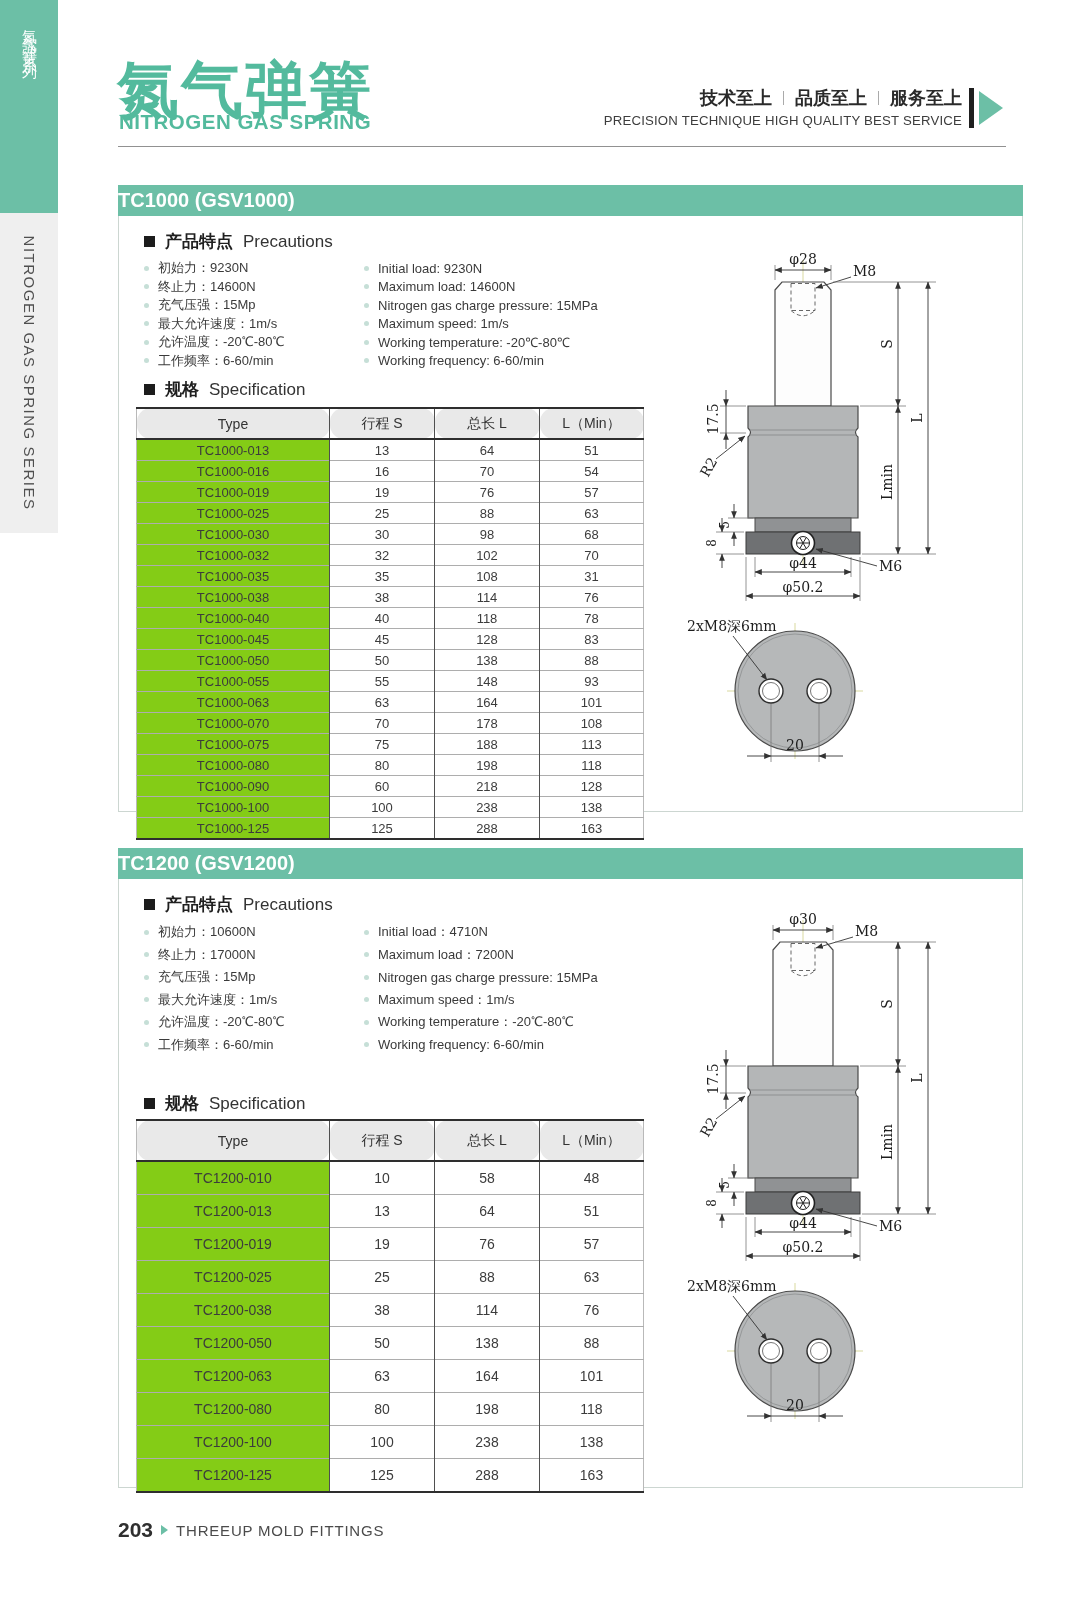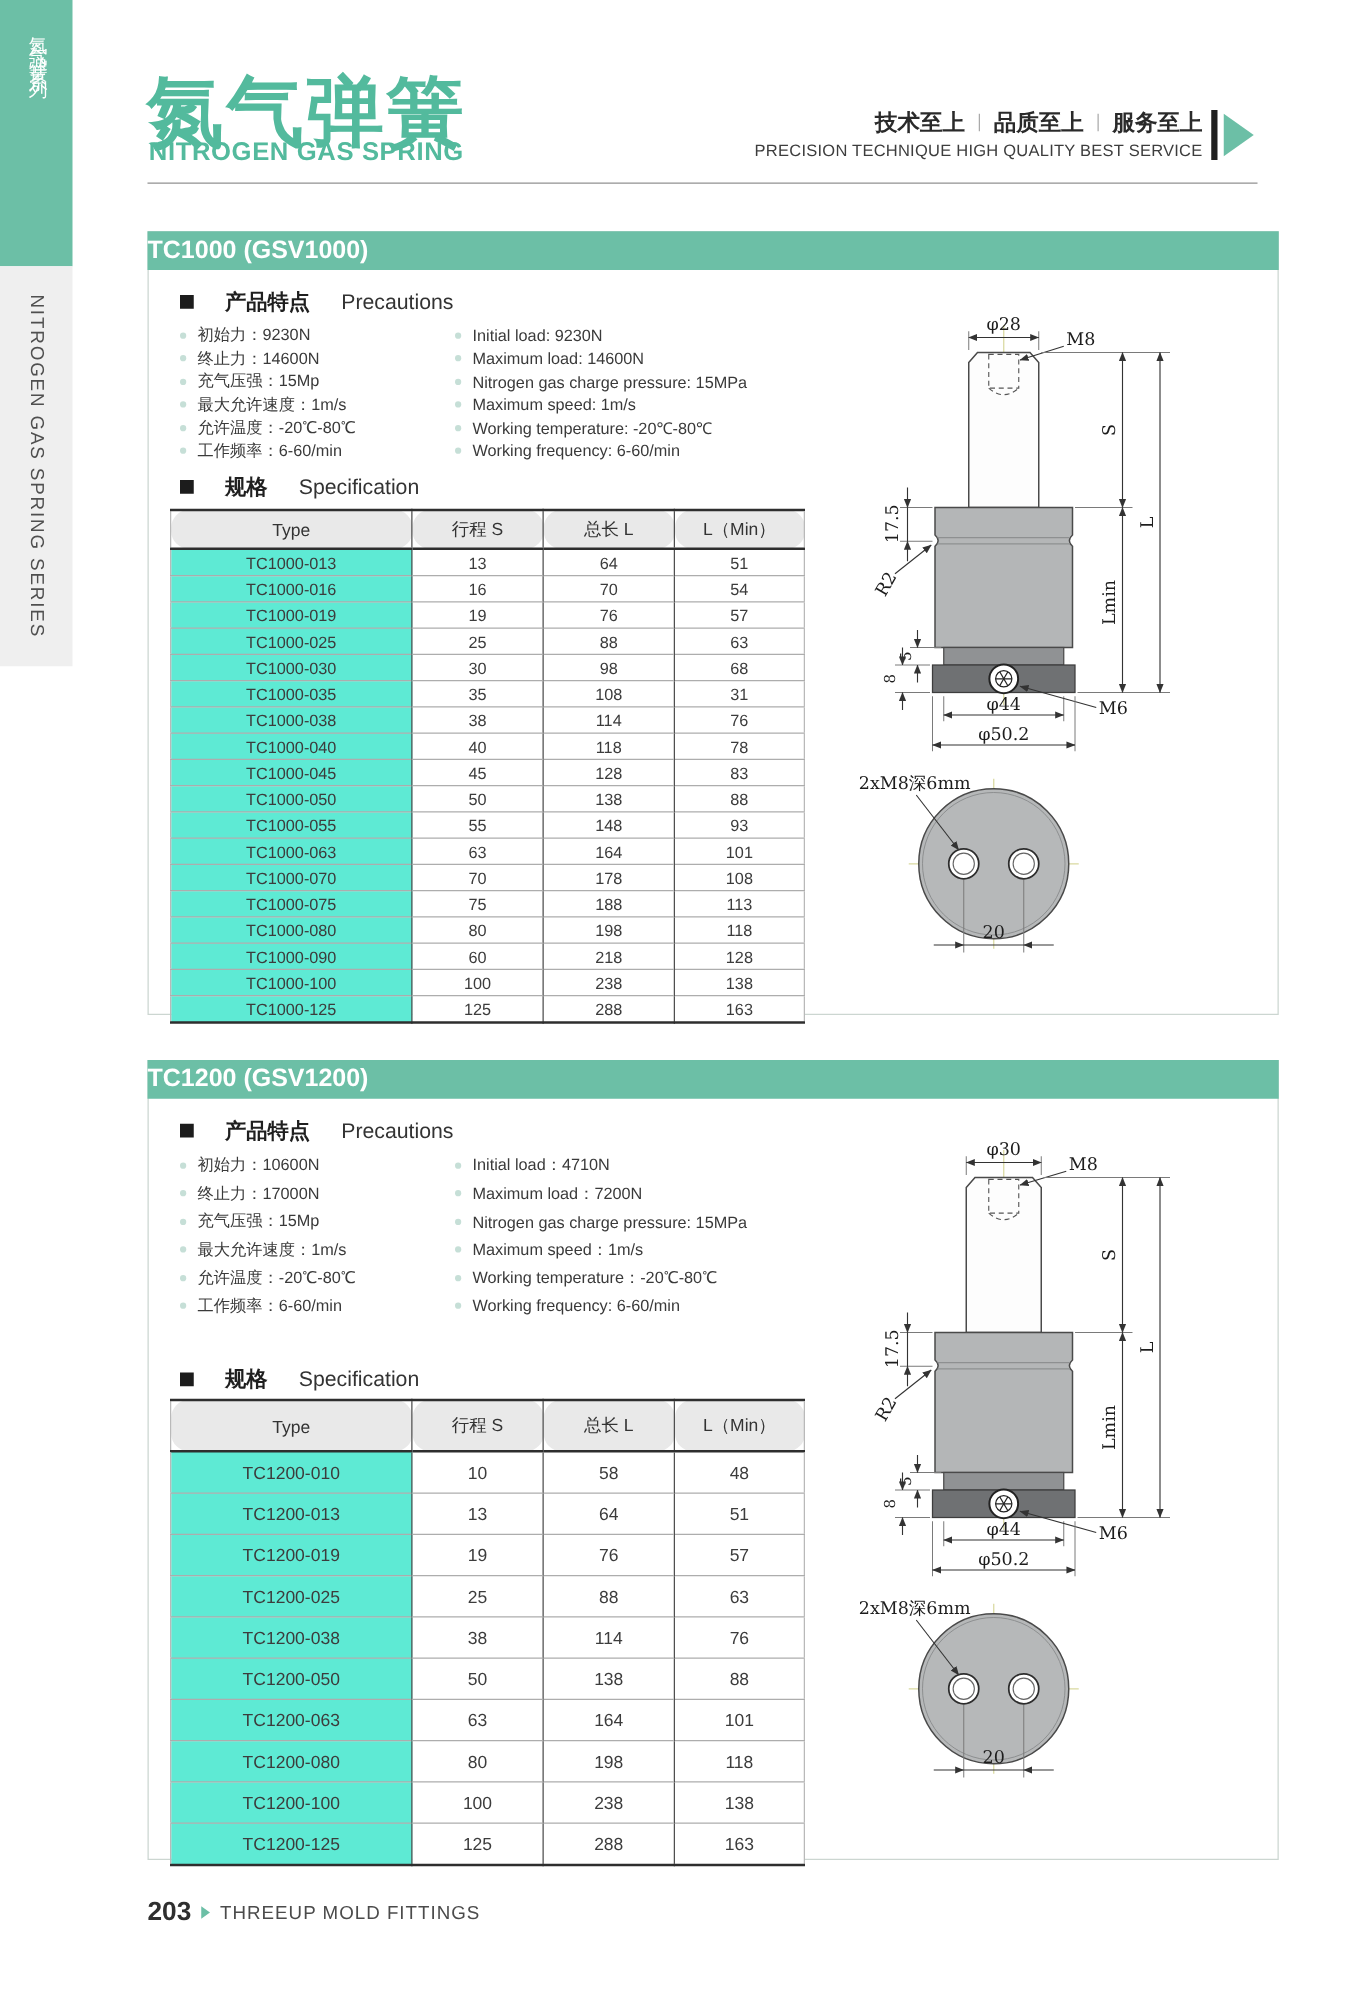--- a/index.html
+++ b/index.html
@@ -28,41 +28,41 @@
      border-top:17px solid transparent;border-bottom:17px solid transparent;
      border-left:24px solid var(--teal,#6cbfa6);}
   .hdr-rule{position:absolute;left:118px;top:146px;width:888px;height:1px;background:#919191;}
 
   
   .panel{position:absolute;left:118px;width:905px;border:1px solid #ccd6d1;background:#fff;box-sizing:border-box;}
   #panel-0{top:185px;height:627px;}
   #panel-1{top:848px;height:640px;}
   .panel-bar{position:absolute;top:-1px;left:-1px;right:-1px;height:31px;background:var(--teal,#6cbfa6);
      color:#fff;font-size:20px;font-weight:bold;line-height:31px;}
-  .h-row{position:absolute;left:25px;display:flex;align-items:center;gap:25px;white-space:nowrap;}
+  .h-row{position:absolute;left:25px;display:flex;align-items:center;gap:10px;white-space:nowrap;}
   .sq{width:11px;height:11px;background:#1c1c1c;display:inline-block;}
   .h-zh{font-weight:bold;font-size:17px;color:#1f1f1f;}
   .h-en{font-size:17px;color:#333;}
 
   .feat-col{position:absolute;width:215px;}
   .feat-col.en{width:330px;}
   .feat-item{display:flex;align-items:center;gap:9px;}
   #panel-0 .feat-item{height:18.5px;}
   #panel-1 .feat-item{height:22.5px;}
   .dot{width:5px;height:5px;border-radius:50%;background:#c6dfd7;flex:0 0 auto;}
   .feat-text{font-size:13px;color:#3a3a3a;white-space:nowrap;}
 
   
   .spec{position:absolute;left:17px;border-collapse:collapse;text-align:center;color:#3c3c3c;
      border-top:2px solid #2e2e2e;border-bottom:2px solid #2e2e2e;
      border-left:1px solid #b9b9b9;border-right:1px solid #b9b9b9;}
   .spec th{background:#e9e9e9;font-weight:normal;border-bottom:2px solid #2e2e2e;font-size:14px;color:#333;border-radius:14px;}
   .spec th + th,.spec td + td{border-left:1px solid #4f4f4f;}
   .spec td{border-top:1px solid #adadad;background:#fff;}
-  .spec td:first-child{background:#5eead4;}
+  .spec td:first-child{background:#84cc16;}
   .spec th:first-child,.spec td:first-child{width:190px;}
   .spec th:nth-child(2),.spec td:nth-child(2){width:102px;}
   .spec th:nth-child(3),.spec td:nth-child(3){width:102px;}
   .spec th:nth-child(4),.spec td:nth-child(4){width:101px;}
   .t1000 th{height:27px;} .t1000 td{height:18px;font-size:13px;}
   .t1200 th{height:37px;} .t1200 td{height:30px;font-size:14px;}
   #panel-0 .spec{top:221px;} #panel-1 .spec{top:270px;}
 
   
   .drawing{position:absolute;}
@@ -203,20 +203,26 @@
             <td>TC1000-025</td>
             <td>25</td>
             <td>88</td>
             <td>63</td>
           </tr>
           <tr>
             <td>TC1000-030</td>
             <td>30</td>
             <td>98</td>
             <td>68</td>
+          </tr>
+          <tr>
+            <td>TC1000-032</td>
+            <td>32</td>
+            <td>102</td>
+            <td>70</td>
           </tr>
           <tr>
             <td>TC1000-035</td>
             <td>35</td>
             <td>108</td>
             <td>31</td>
           </tr>
           <tr>
             <td>TC1000-038</td>
             <td>38</td>

